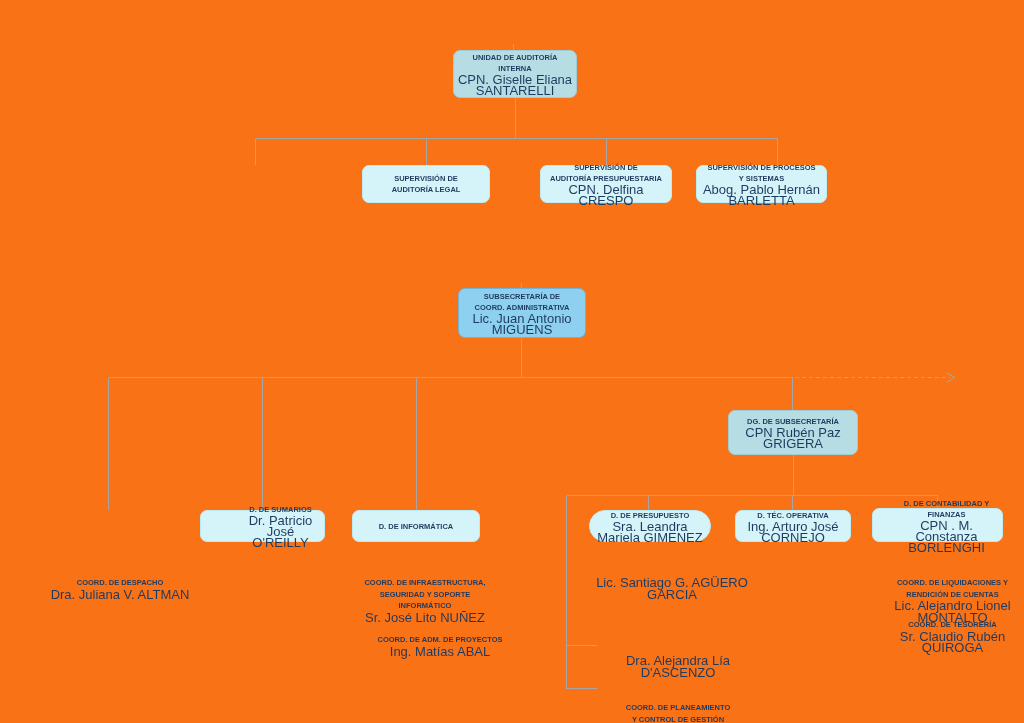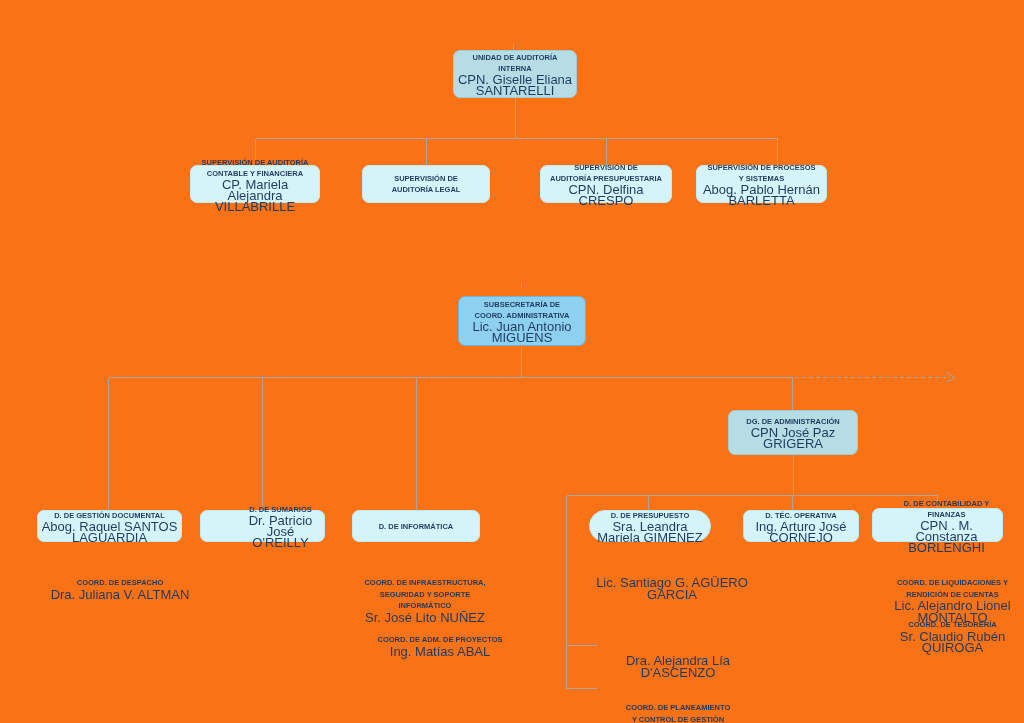--- a/index.html
+++ b/index.html
@@ -35,74 +35,65 @@
     <path stroke-linecap="round" stroke-linejoin="round" d="M947,373 L955,377.5 L947,382"></path>
     <path shape-rendering="crispEdges" d="M793.5,455 V495.5 M566.5,495.5 H937.5 M648.5,495.5 V510 M792.5,495.5 V510 M937.5,495.5 V508 M566.5,495.5 V688.5 M566.5,645.5 H597 M566.5,688.5 H597"></path>
   </svg>
 
   <div class="box teal" style="left:453px;top:50px;width:124px;height:48px;">
     <div class="t">UNIDAD DE AUDITORÍA
 INTERNA</div>
     <div class="n">CPN. Giselle Eliana SANTARELLI</div>
   </div>
 
-  <div class="box cyan" style="left:190px;top:165px;width:130px;height:38px;">
-    <div class="t">SUPERVISIÓN DE AUDITORÍA
-CONTABLE Y FINANCIERA</div>
-    <div class="n">CP. Mariela Alejandra VILLABRILLE</div>
-  </div>
 
   <div class="box cyan" style="left:362px;top:165px;width:128px;height:38px;">
     <div class="t">SUPERVISIÓN DE
 AUDITORÍA LEGAL</div>
   </div>
 
   <div class="box cyan" style="left:540px;top:165px;width:132px;height:38px;">
     <div class="t">SUPERVISIÓN DE
 AUDITORÍA PRESUPUESTARIA</div>
     <div class="n">CPN. Delfina CRESPO</div>
   </div>
 
   <div class="box cyan" style="left:696px;top:165px;width:131px;height:38px;">
     <div class="t">SUPERVISIÓN DE PROCESOS
 Y SISTEMAS</div>
     <div class="n">Abog. Pablo Hernán BARLETTA</div>
   </div>
 
-  <div class="box blue" style="left:458px;top:288px;width:128px;height:50px;margin-top:8px;">
+  <div class="box blue" style="left:458px;top:288px;width:128px;height:50px;">
     <div class="t">SUBSECRETARÍA DE
 COORD. ADMINISTRATIVA</div>
     <div class="n">Lic. Juan Antonio MIGUENS</div>
   </div>
 
   <div class="box teal" style="left:728px;top:410px;width:130px;height:45px;">
-    <div class="t">DG. DE ADMINISTRACIÓN</div>
-    <div class="n">CPN José Paz GRIGERA</div>
+    <div class="t">DG. DE SUBSECRETARÍA</div>
+    <div class="n">CPN Rubén Paz GRIGERA</div>
   </div>
 
-  <div class="box cyan" style="left:37px;top:510px;width:145px;height:32px;">
-    <div class="t">D. DE GESTIÓN DOCUMENTAL</div>
-    <div class="n">Abog. Raquel SANTOS LAGUARDIA</div>
-  </div>
 
   <div class="box cyan" style="left:200px;top:510px;width:125px;height:32px;padding-left:39px;">
     <div class="t">D. DE SUMARIOS</div>
     <div class="n">Dr. Patricio José O'REILLY</div>
   </div>
 
   <div class="box cyan" style="left:352px;top:510px;width:128px;height:32px;">
     <div class="t">D. DE INFORMÁTICA</div>
   </div>
 
   <div class="box cyan" style="left:589px;top:510px;width:122px;height:32px;border-radius:16px;">
     <div class="t">D. DE PRESUPUESTO</div>
     <div class="n">Sra. Leandra Mariela GIMENEZ</div>
   </div>
 
-  <div class="box cyan" style="left:735px;top:510px;width:116px;height:32px;margin-left:8px;">
+  <div class="box cyan" style="left:735px;top:510px;width:116px;height:32px;">
     <div class="t">D. TÉC. OPERATIVA</div>
     <div class="n">Ing. Arturo José CORNEJO</div>
   </div>
 
   <div class="box cyan" style="left:872px;top:508px;width:131px;height:34px;padding-left:21px;">
     <div class="t">D. DE CONTABILIDAD Y FINANZAS</div>
     <div class="n">CPN . M. Constanza BORLENGHI</div>
   </div>
 
   <div class="tblock" style="left:50px;top:549px;width:140px;">

